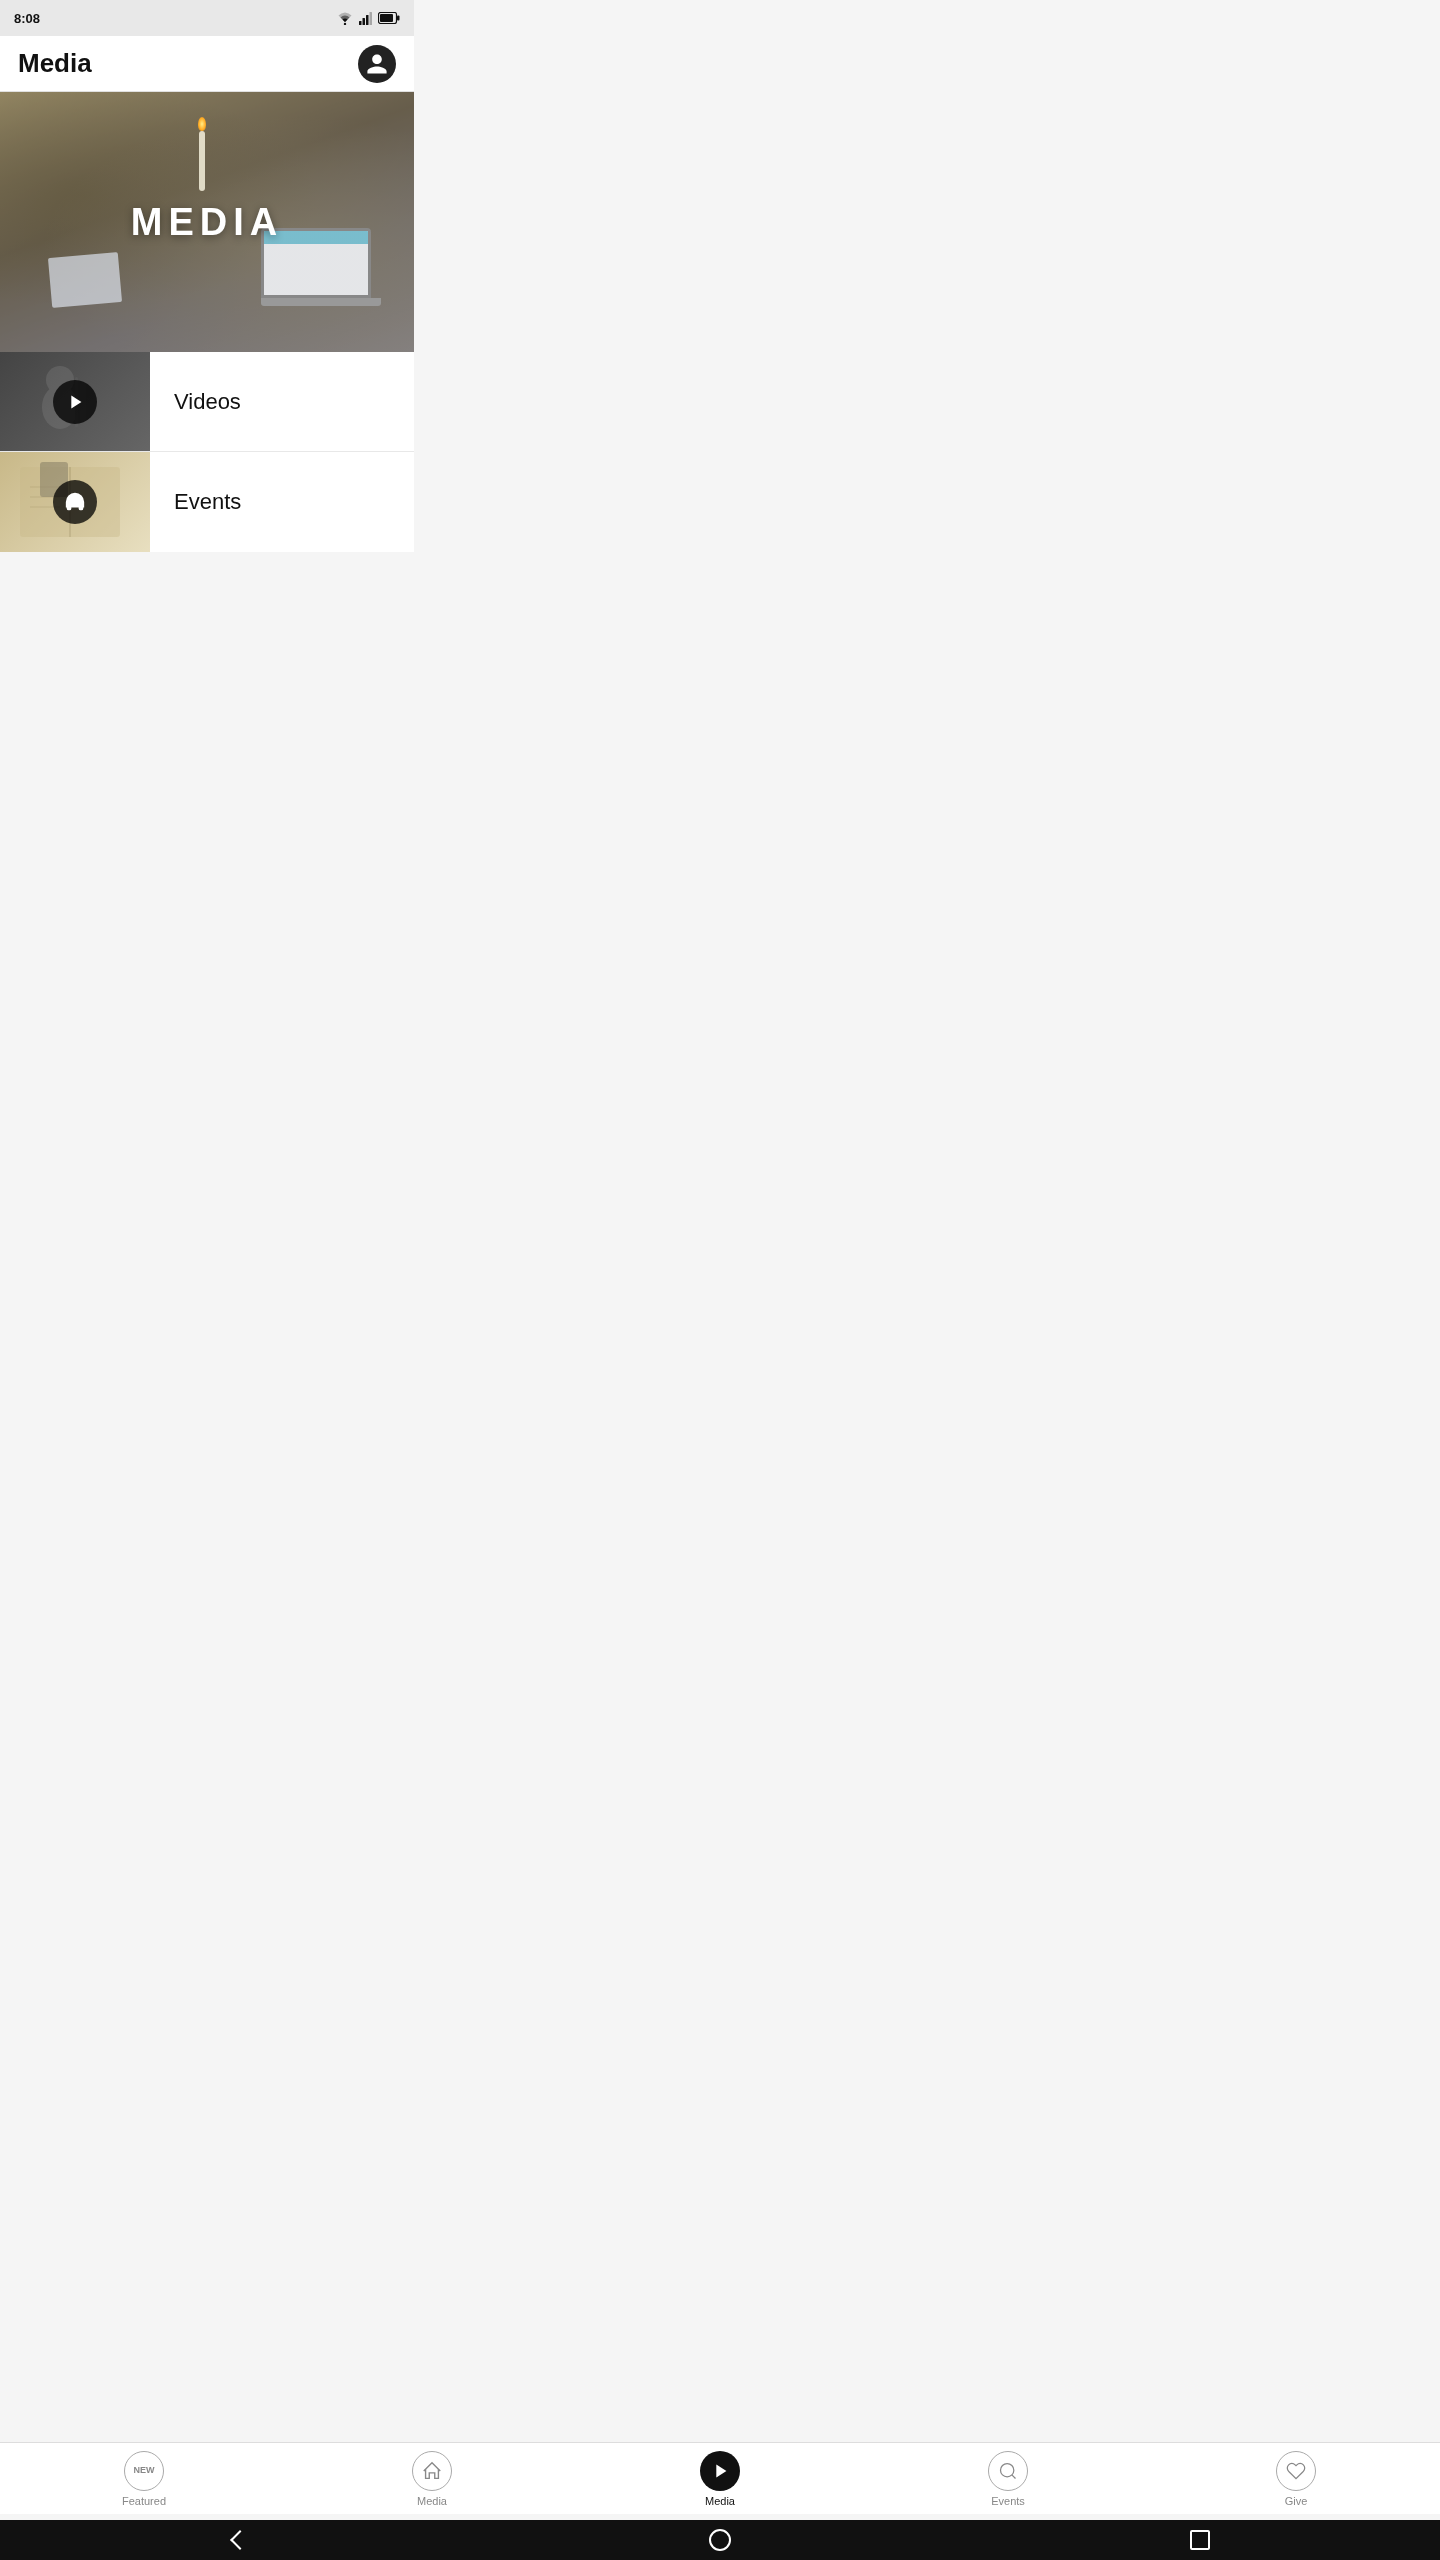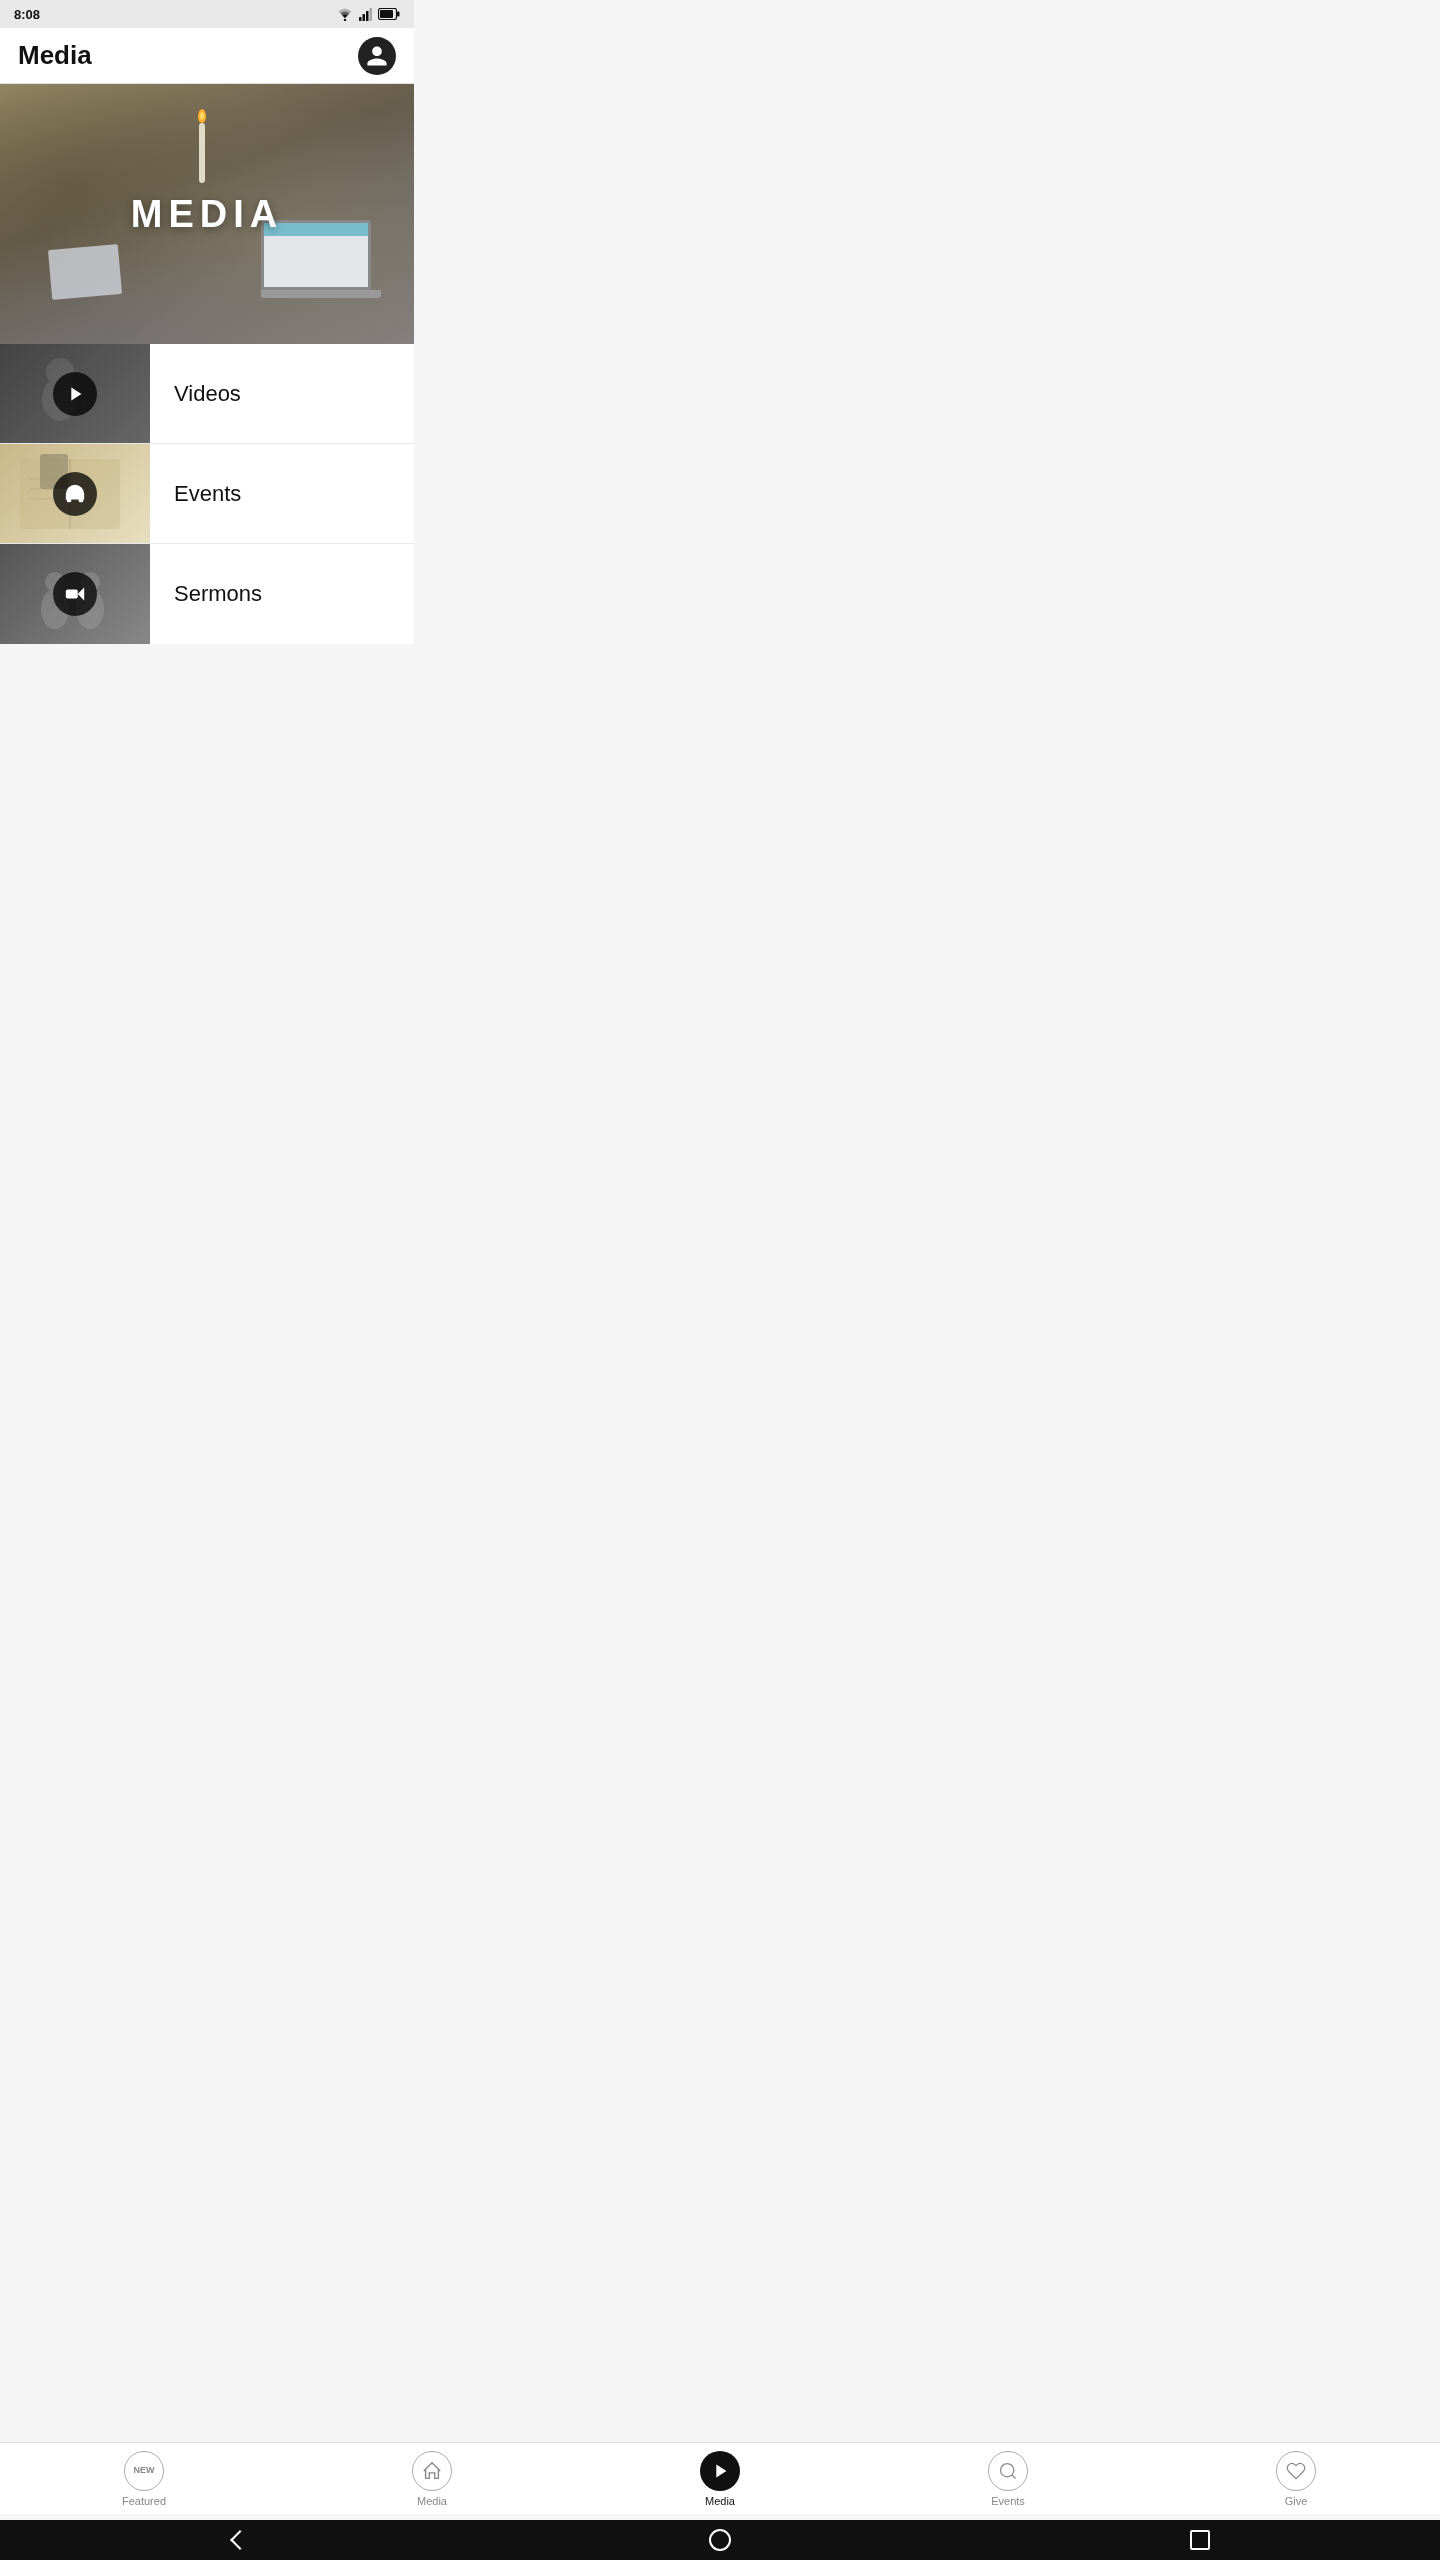--- a/index.html
+++ b/index.html
@@ -10,21 +10,21 @@
       min-height: 896px;
       background: #f5f5f5;
       font-family: -apple-system, BlinkMacSystemFont, 'Segoe UI', sans-serif;
       overflow-x: hidden;
       position: relative;
     }
 
     
     .status-bar {
       width: 100%;
-      height: 28px;
+      height: 36px;
       background: #e8e8e8;
       display: flex;
       align-items: center;
       justify-content: space-between;
       padding: 0 14px;
     }
     .status-time {
       font-size: 13px;
       font-weight: 600;
       color: #111;
@@ -474,39 +474,20 @@
         <svg viewBox="0 0 24 24" fill="none" stroke="#fff" stroke-width="2">
           <path d="M3 18v-6a9 9 0 0 1 18 0v6"></path>
           <path d="M21 19a2 2 0 0 1-2 2h-1a2 2 0 0 1-2-2v-3a2 2 0 0 1 2-2h3z" fill="#fff" stroke="none"></path>
           <path d="M3 19a2 2 0 0 0 2 2h1a2 2 0 0 0 2-2v-3a2 2 0 0 0-2-2H3z" fill="#fff" stroke="none"></path>
         </svg>
       </div>
     </div>
     <span class="media-label">Events</span>
   </div>
 
-  <div class="media-item">
-    <div class="media-thumb thumb-sermons">
-
-      <svg style="position:absolute;inset:0;width:100%;height:100%;opacity:0.35" viewBox="0 0 150 100" fill="#aaa">
-        <circle cx="55" cy="38" r="10"></circle>
-        <ellipse cx="55" cy="65" rx="14" ry="20"></ellipse>
-        <circle cx="90" cy="38" r="10"></circle>
-        <ellipse cx="90" cy="65" rx="14" ry="20"></ellipse>
-        <rect x="60" y="35" width="4" height="25" fill="#888"></rect>
-      </svg>
-      <div class="thumb-icon">
-        <svg viewBox="0 0 24 24" fill="#fff">
-          <rect x="2" y="7" width="13" height="10" rx="2"></rect>
-          <polygon points="22,5 15,12 22,19"></polygon>
-        </svg>
-      </div>
-    </div>
-    <span class="media-label">Sermons</span>
-  </div>
 
 
 </div>
 
 <div class="bottom-nav">
 
   <div class="nav-item">
     <div class="nav-new-badge">
       <span>NEW</span>
     </div>

